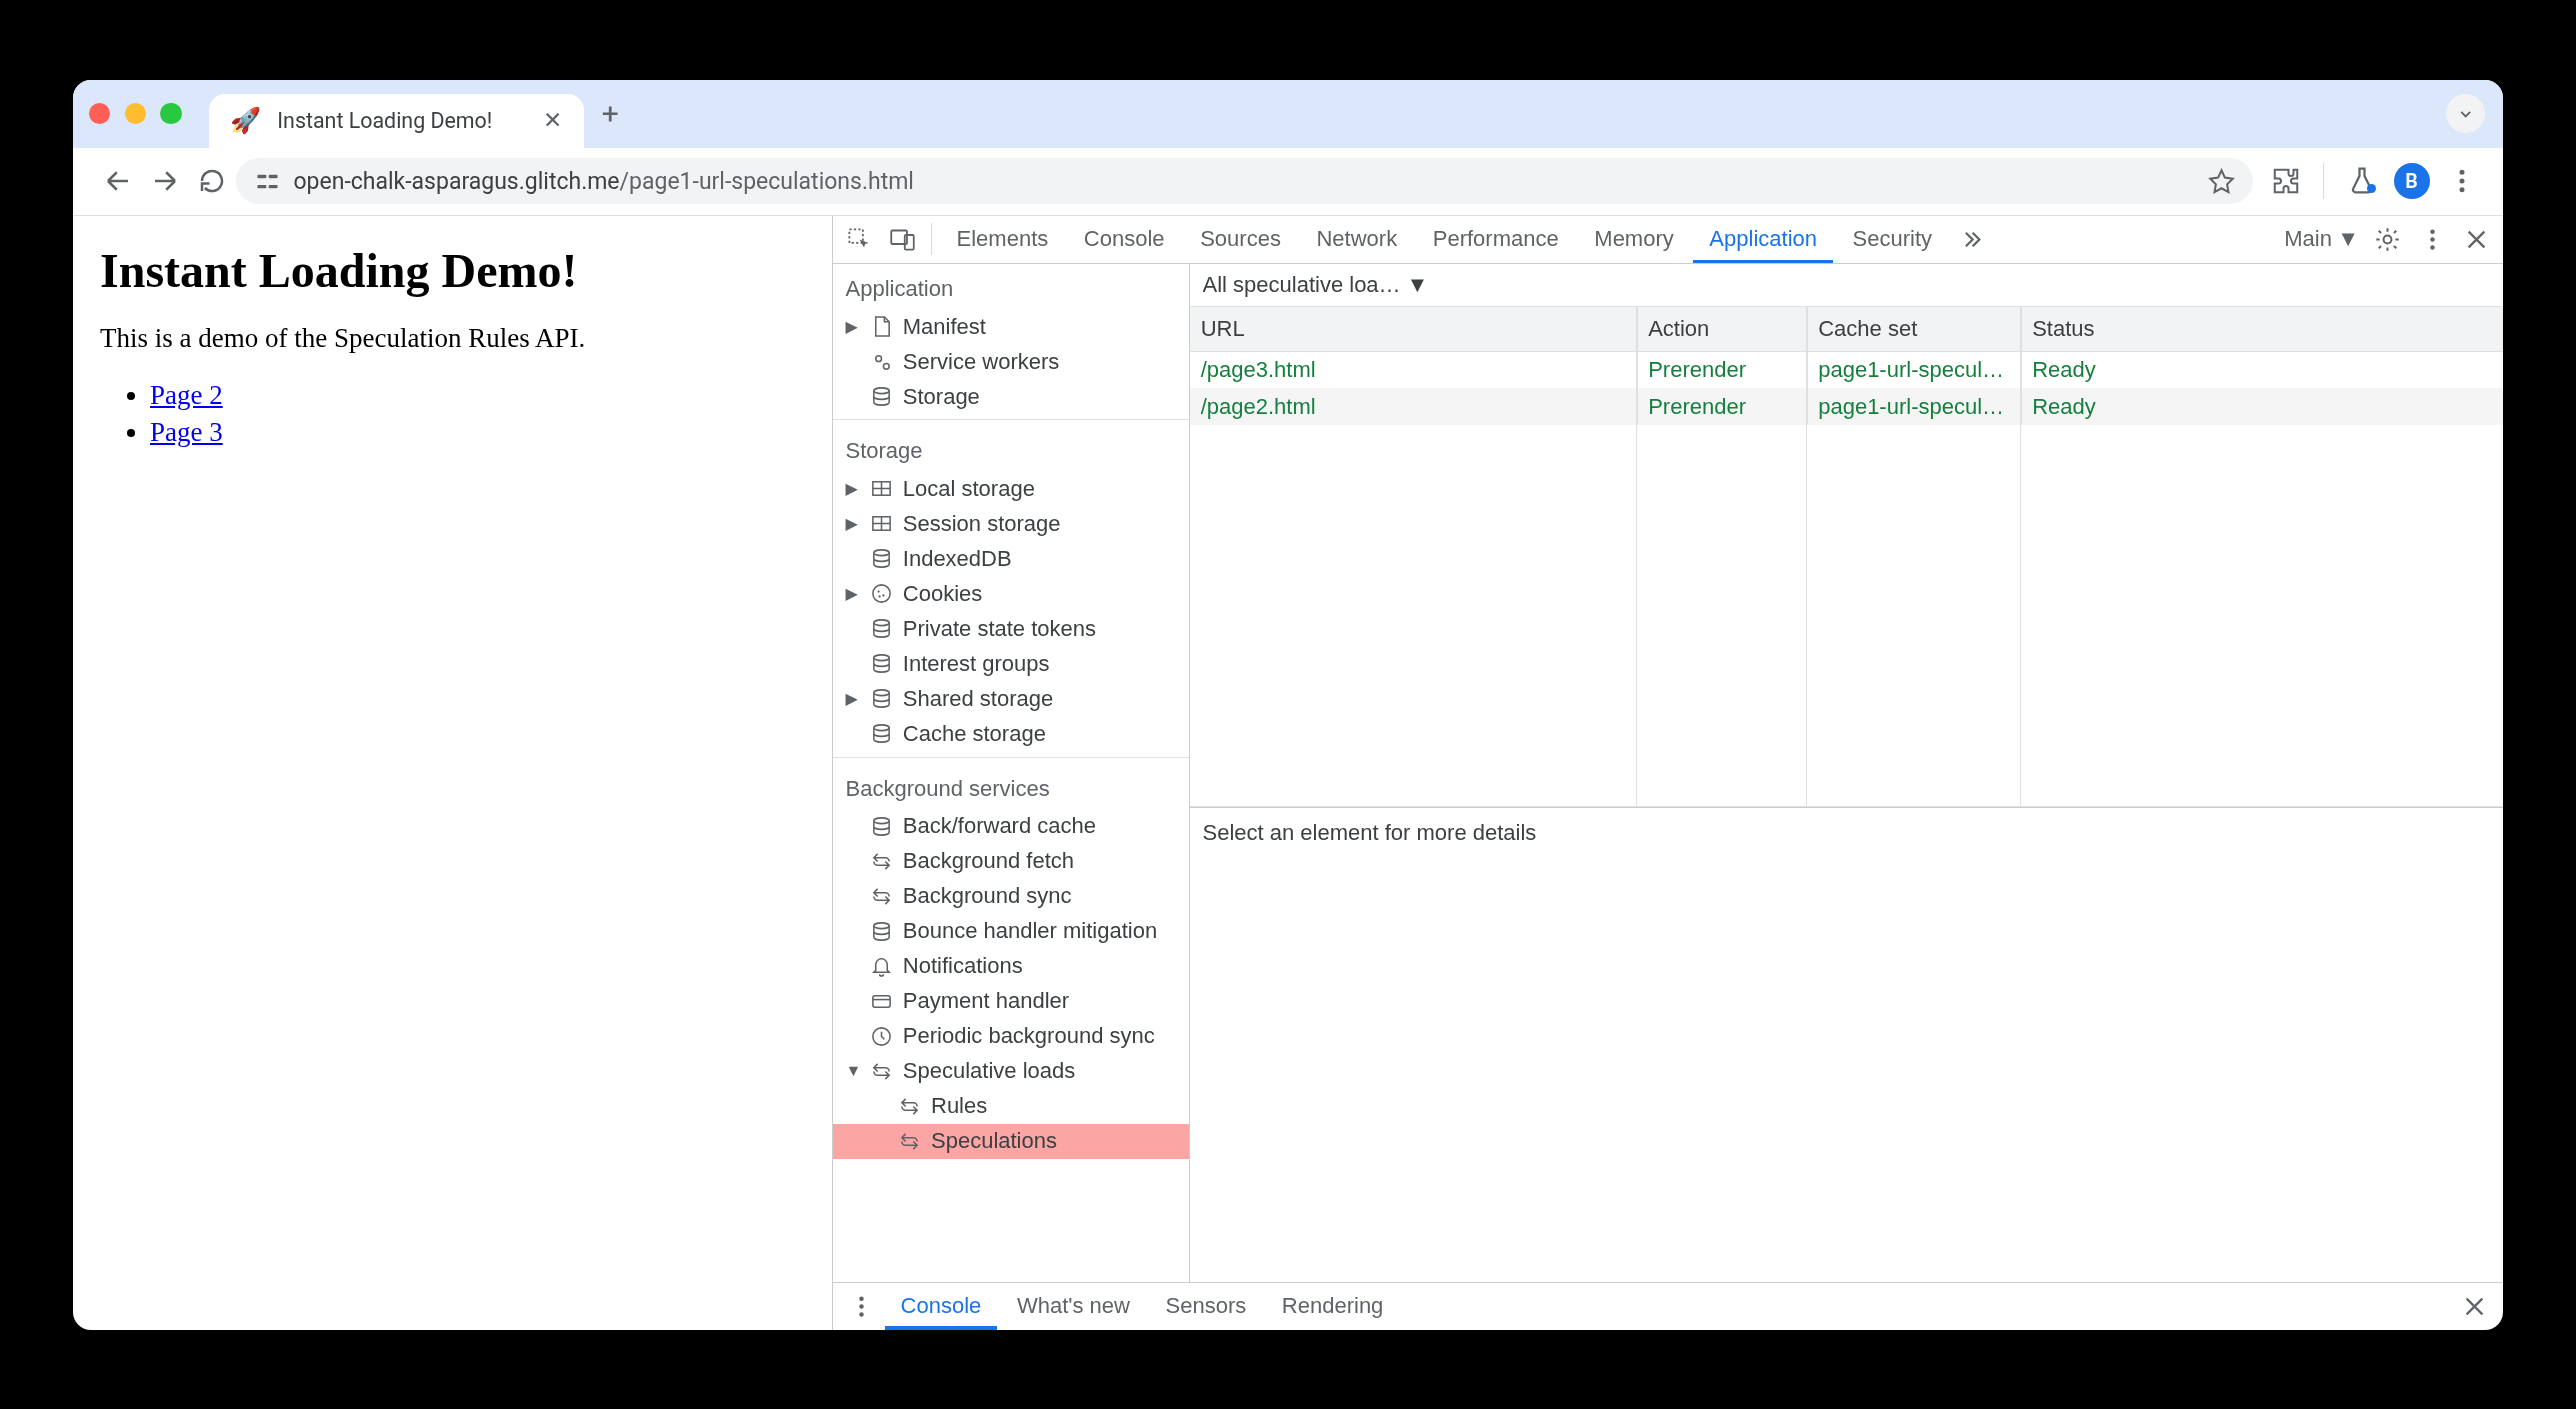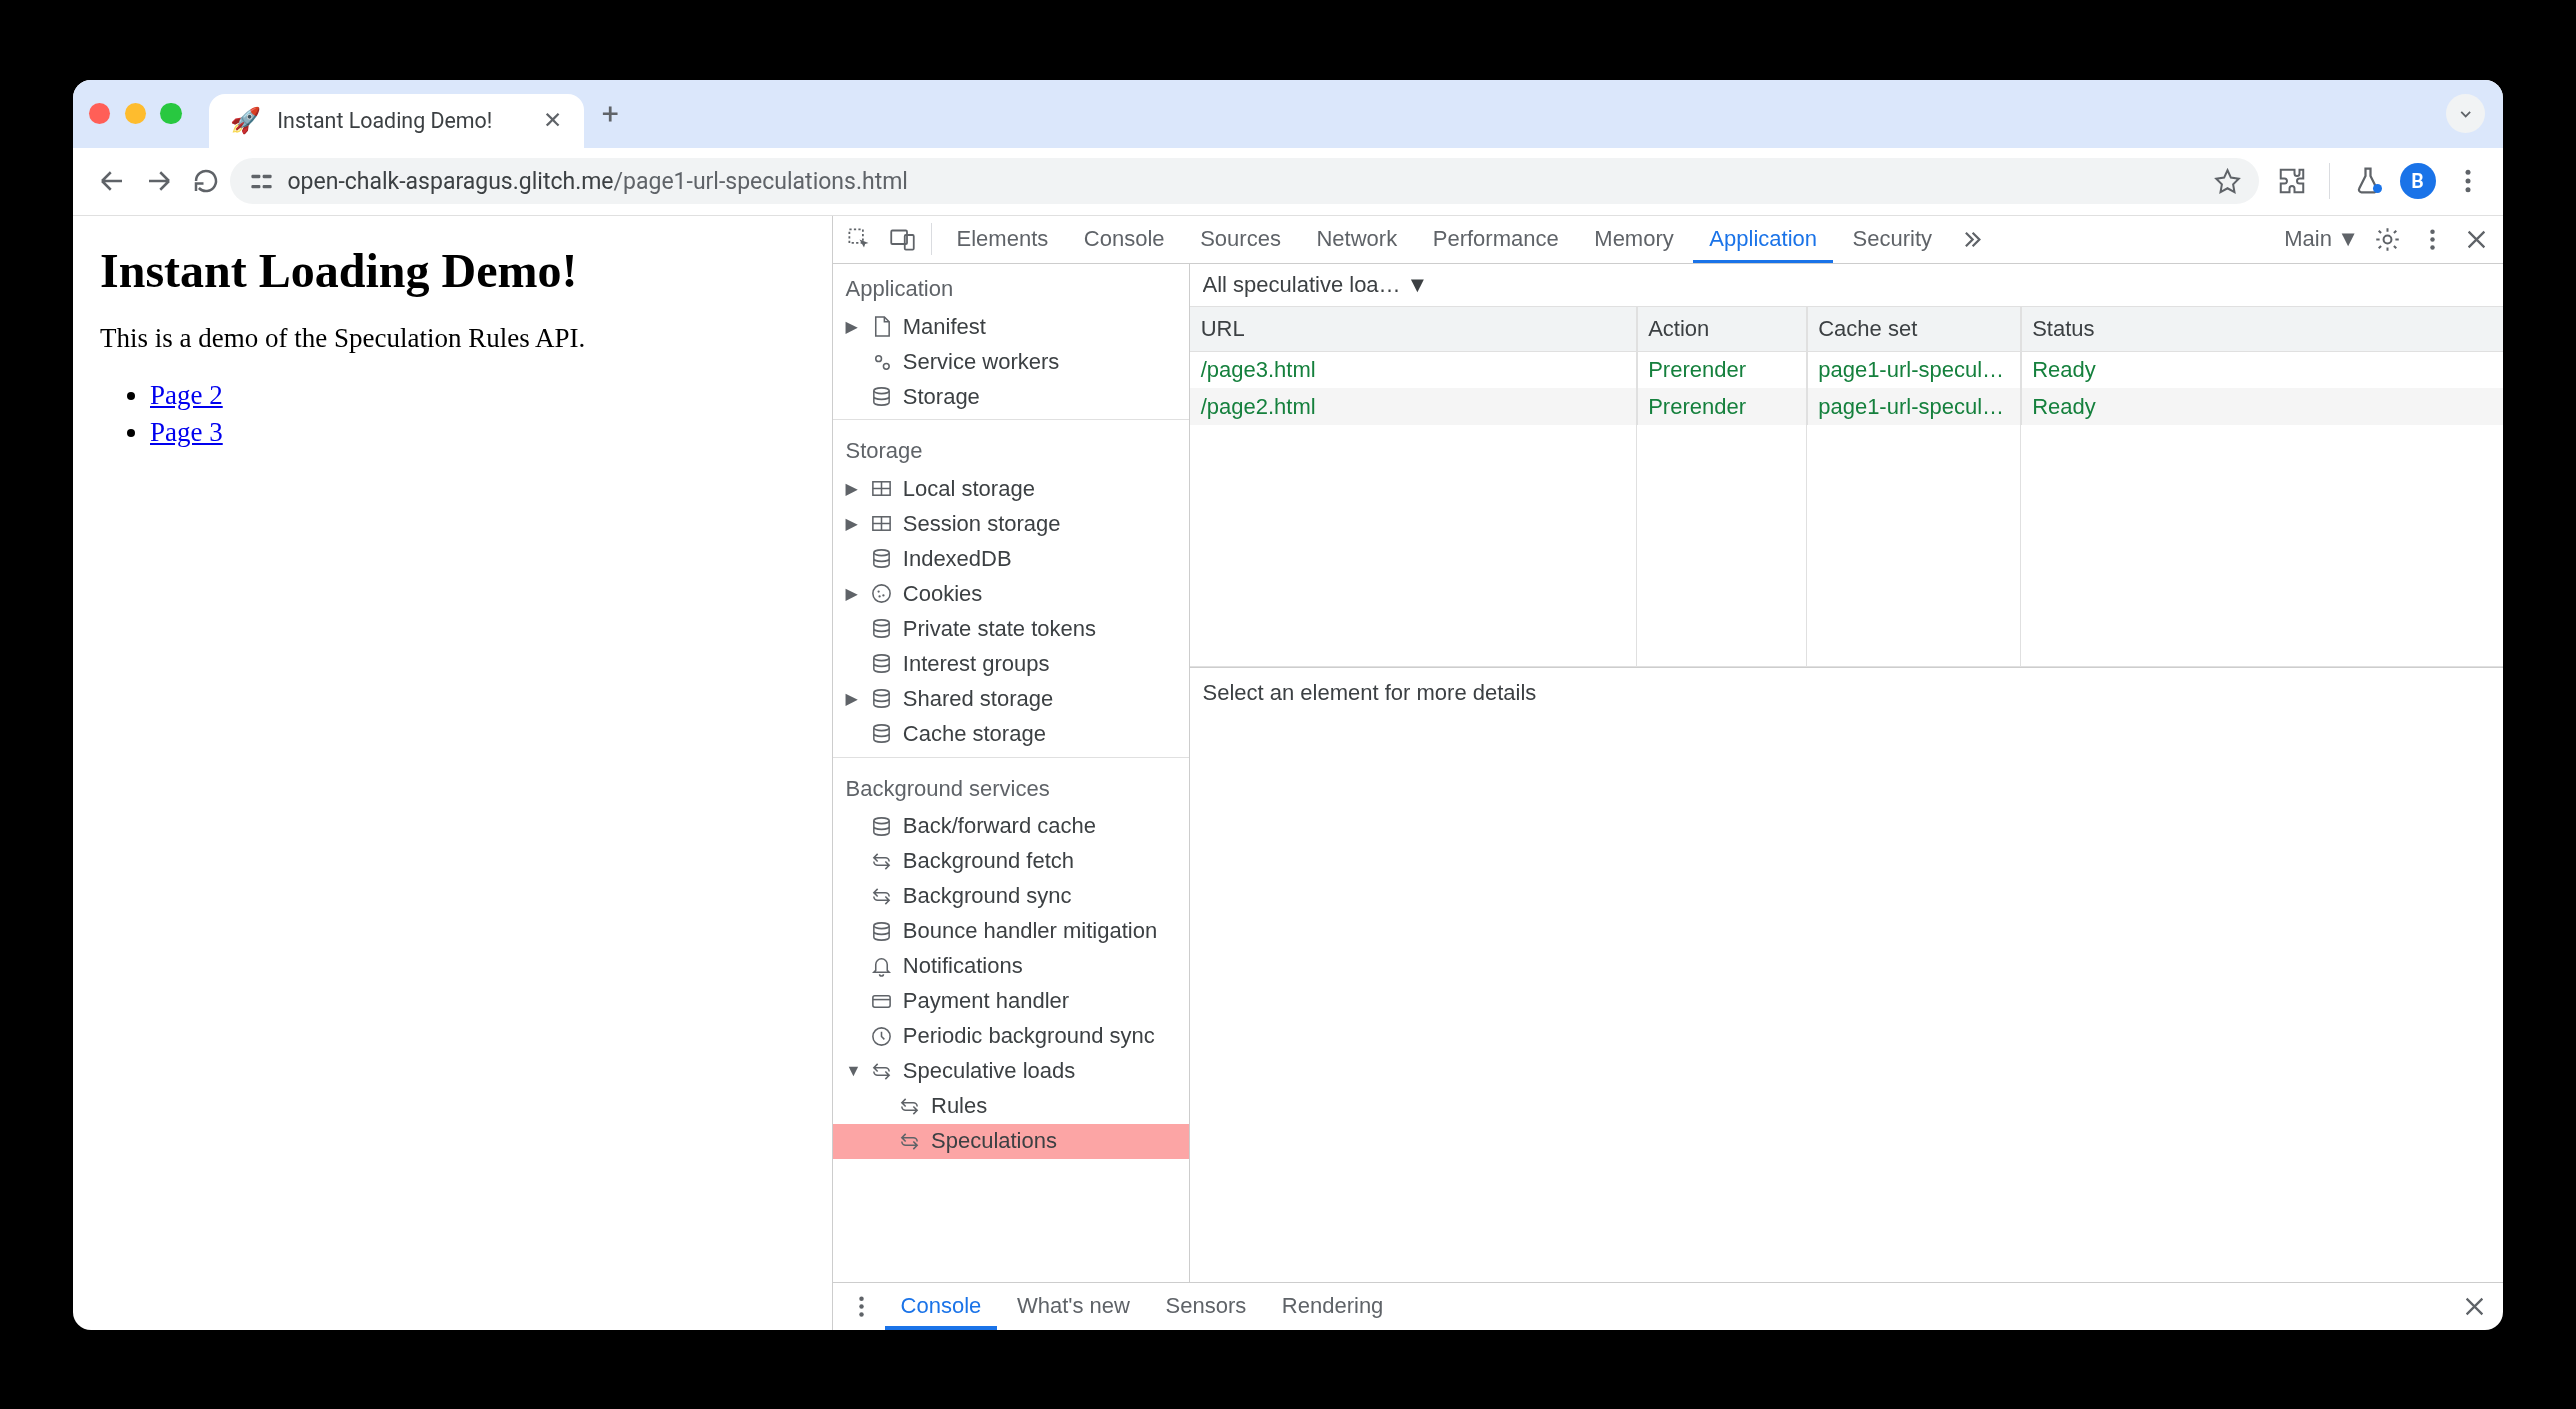--- a/index.html
+++ b/index.html
@@ -56,21 +56,21 @@
       width: 39px; height: 39px; border-radius: 50%;
       background: #f1f3f4; display: flex; align-items: center; justify-content: center;
       cursor: pointer;
     }
     
     .toolbar {
       background: #fff;
       height: 68px;
       display: flex;
       align-items: center;
-      padding: 0 16px;
+      padding: 0 22px;
       gap: 1px;
       border-bottom: 0.9px solid #e0e0e0;
     }
     .nav-btn {
       width: 46px; height: 46px; display: flex; align-items: center; justify-content: center;
       cursor: pointer; color: #5f6368; border-radius: 50%;
     }
     .nav-btn svg { width: 30px; height: 30px; }
     .addr-bar {
       flex: 1; height: 46px; background: #f1f3f4;
@@ -166,21 +166,21 @@
       font-size: 22px; color: #15803d; padding: 5.4px 10.7px;
       border-right: 0.9px solid #e0e0e0;
       overflow: hidden; text-overflow: ellipsis; white-space: nowrap;
     }
     .data-table td:last-child, .data-table th:last-child { border-right: none; }
     .data-table tr.alt td { background: #f5f5f5; }
     .details-pane {
       border-top: 0.9px solid #cdcdcd; padding: 12.5px;
       font-size: 22px; color: #3c4043;
     }
-    .table-wrap { height: 360px; overflow: hidden; border-bottom:0.9px solid #e0e0e0; position:relative;}
+    .table-wrap { height: 500px; overflow: hidden; border-bottom:0.9px solid #e0e0e0; position:relative;}
     .table-cols { display:flex; position:absolute; top:0; bottom:0; left:0; right:0; pointer-events:none;}
     .table-cols div{border-right:0.9px solid #e0e0e0;}
     
     .drawer {
       height: 48px; border-top: 0.9px solid #cdcdcd;
       display: flex; align-items: center; padding: 0 9px; gap: 3.6px;
     }
     .drawer-tab {
       padding: 0 16px; height: 100%; display: flex; align-items: center;
       font-size: 22px; color: #5f6368; cursor: pointer; position: relative;

